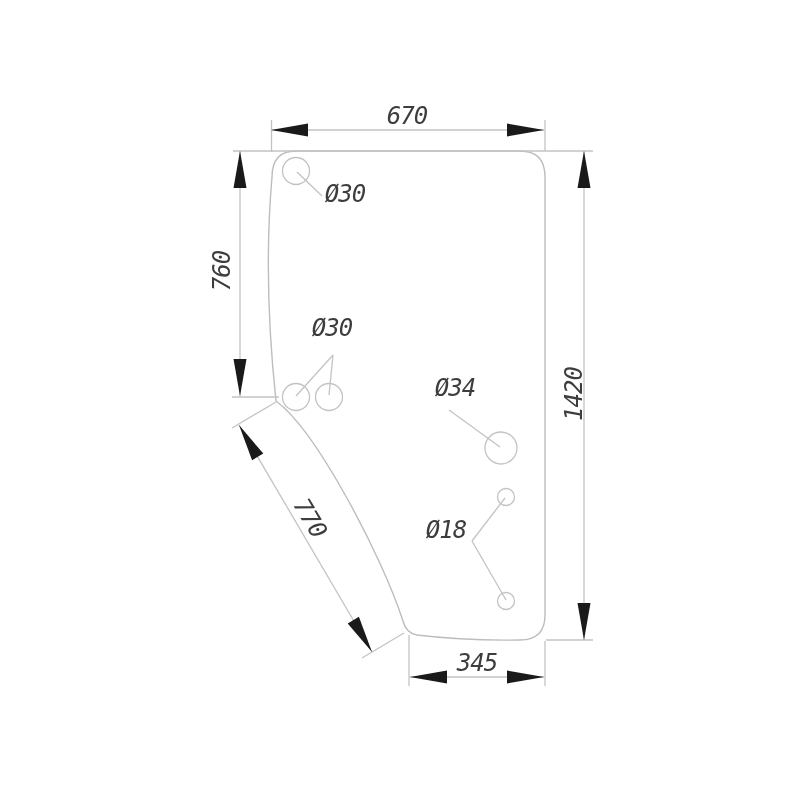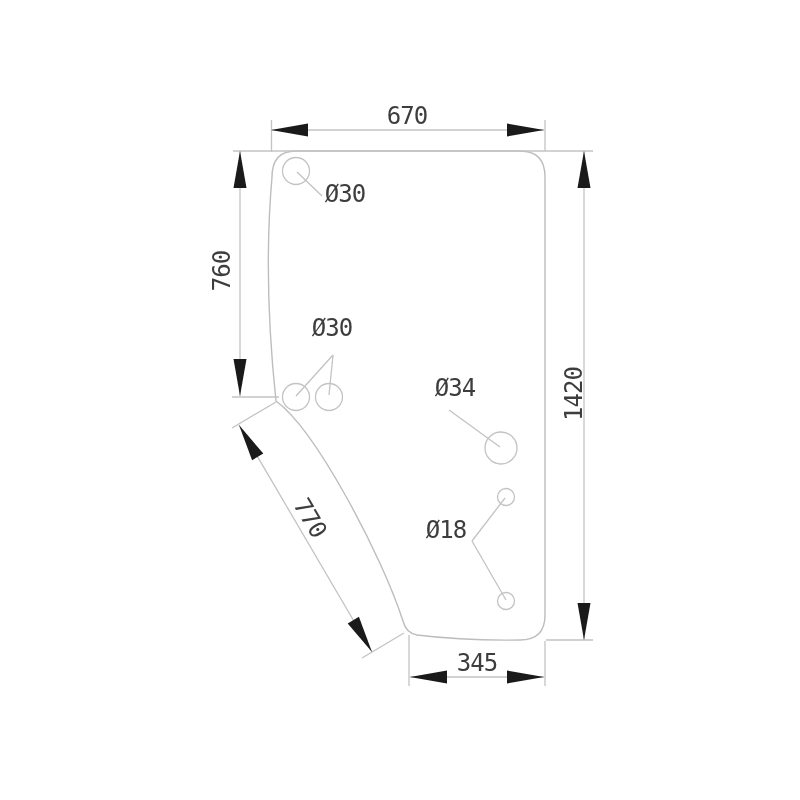--- a/index.html
+++ b/index.html
@@ -9,20 +9,21 @@
     width:800px;
     height:800px;
     overflow:hidden;
     font-family:"DejaVu Sans Mono", monospace;
   }
   #stage{
     width:800px;
     height:614px;
     position:relative;
     background:#ffffff;
+    font-style:italic;
   }
   svg{display:block;}
   .ln{
     stroke:#c3c3c3;
     stroke-width:1.3;
     fill:none;
   }
   .outline{
     stroke:#bdbdbd;
     stroke-width:1.4;

